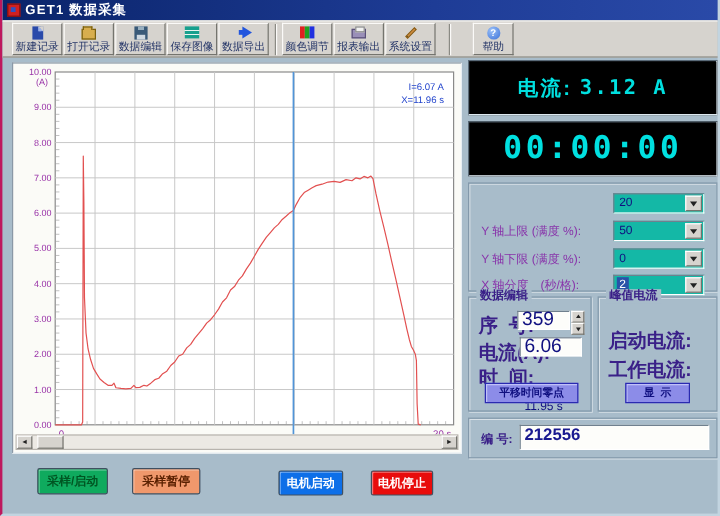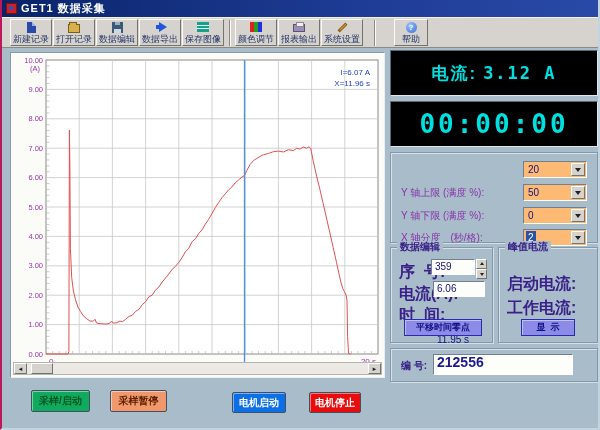--- a/index.html
+++ b/index.html
@@ -61,46 +61,46 @@
   .led-current .t{font-size:17px;font-weight:bold;letter-spacing:2px;}
   .led-current .v{font-family:"DejaVu Sans Mono",monospace;font-size:17px;font-weight:bold;letter-spacing:2px;margin-left:6px;}
   .led-timer .v{font-family:"DejaVu Sans Mono",monospace;font-size:26px;font-weight:bold;letter-spacing:3px;}
   
   .group{position:absolute;border:1px solid #8399ab;box-shadow:inset 1px 1px 0 rgba(255,255,255,.55),1px 1px 0 rgba(255,255,255,.5);}
   .gtitle{position:absolute;top:-7px;left:6px;background:#a8bcca;padding:0 3px;
     font-size:10px;font-weight:bold;color:#3a2088;line-height:12px;}
   .settings-group{left:388px;top:152px;width:208px;height:91px;}
   .set-row{position:absolute;left:10px;right:10px;height:17px;display:flex;align-items:center;}
   .set-label{font-size:10px;color:#8833aa;white-space:pre;}
-  .dd{position:absolute;right:0;width:64px;height:17px;background:#fdba74;border:1px solid;
+  .dd{position:absolute;right:0;width:76px;height:17px;background:#14b8a6;border:1px solid;
     border-color:#70808e #fff #fff #70808e;cursor:pointer;}
   .dd .val{position:absolute;left:2px;top:1px;font-size:10px;color:#101080;padding:0 2px;line-height:13px;}
   .dd .val.sel{background:#2a52a8;color:#fff;}
   .dd .btn{position:absolute;right:1px;top:1px;bottom:1px;width:14px;background:#d6d3ce;
     border:1px solid;border-color:#fff #74746e #74746e #fff;display:flex;align-items:center;justify-content:center;}
   .dd .btn:after{content:"";border:3px solid transparent;border-top:4px solid #222;margin-top:4px;}
   
   .data-edit-group{left:388px;top:247px;width:103px;height:96px;padding-left:12px;}
   .peak-group{left:496px;top:247px;width:100px;height:96px;}
   .de-label{position:absolute;font-size:16px;color:#3a2088;font-weight:bold;white-space:pre;}
   .de-value{position:absolute;font-size:10px;color:#101080;}
   .fld{position:absolute;background:#fdfdfa;border:1px solid;border-color:#70808e #fff #fff #70808e;
-    font-size:10px;color:#101080;padding:1px 3px;line-height:12px;}
+    font-size:16px;color:#101080;padding:1px 3px;line-height:12px;}
   .spin{position:absolute;width:11px;height:16px;display:flex;flex-direction:column;}
   .spin span{flex:1;background:#d6d3ce;border:1px solid;border-color:#fff #74746e #74746e #fff;
     display:flex;align-items:center;justify-content:center;cursor:pointer;}
   .spin .up:after{content:"";border:2.5px solid transparent;border-bottom:3.5px solid #222;margin-bottom:3px;}
   .spin .dn:after{content:"";border:2.5px solid transparent;border-top:3.5px solid #222;margin-top:3px;}
   .peri-btn{position:absolute;background:#8c8ce8;border:1px solid #2a2ab0;
     box-shadow:inset 1px 1px 0 #c0c0f8;color:#101080;font-weight:bold;font-size:9px;
     display:flex;align-items:center;justify-content:center;cursor:pointer;white-space:pre;}
   
   .number-group{left:388px;top:348px;width:208px;height:34px;}
   .num-label{position:absolute;left:10px;top:10px;font-size:10px;font-weight:bold;color:#3a2088;white-space:pre;}
-  .num-field{left:42px;top:5px;width:140px;height:21px;font-size:14px;font-weight:bold;color:#1a1a90;}
+  .num-field{left:42px;top:5px;width:158px;height:21px;font-size:14px;font-weight:bold;color:#1a1a90;}
   
   .bbtn{position:absolute;height:22px;border:1px solid #405060;border-radius:2px;
     font-size:10px;font-weight:bold;display:flex;align-items:center;justify-content:center;cursor:pointer;
     box-shadow:inset 1px 1px 0 rgba(255,255,255,.45);}
   .b-start{left:29px;top:390px;width:59px;background:#0faa5e;color:#073;color:#052;}
   .b-pause{left:108px;top:390px;width:57px;background:#f0986c;color:#5a2000;}
   .b-mstart{left:230px;top:392px;width:54px;height:21px;background:#0d6fe8;color:#fff;}
   .b-mstop{left:307px;top:392px;width:52px;height:21px;background:#e80c0c;color:#fff;}
 </style>
 </head>
@@ -127,29 +127,29 @@
       <span class="lbl">打开记录</span>
     </div>
     <div class="tbtn">
       <span class="ico">
           <span class="i-floppy"></span>
         </span>
       <span class="lbl">数据编辑</span>
     </div>
     <div class="tbtn">
       <span class="ico">
+          <span class="i-stack"></span>
+        </span>
+      <span class="lbl">保存图像</span>
+    </div>
+    <div class="tbtn">
+      <span class="ico">
           <span class="i-arrow"></span>
         </span>
       <span class="lbl">数据导出</span>
-    </div>
-    <div class="tbtn">
-      <span class="ico">
-          <span class="i-stack"></span>
-        </span>
-      <span class="lbl">保存图像</span>
     </div>
     <div class="tsep"></div>
     <div class="tbtn">
       <span class="ico">
         <span class="i-rgb">
             <span style="background:#e02020"></span>
             <span style="background:#20a020"></span>
             <span style="background:#2030e0"></span>
           </span>
       </span>

